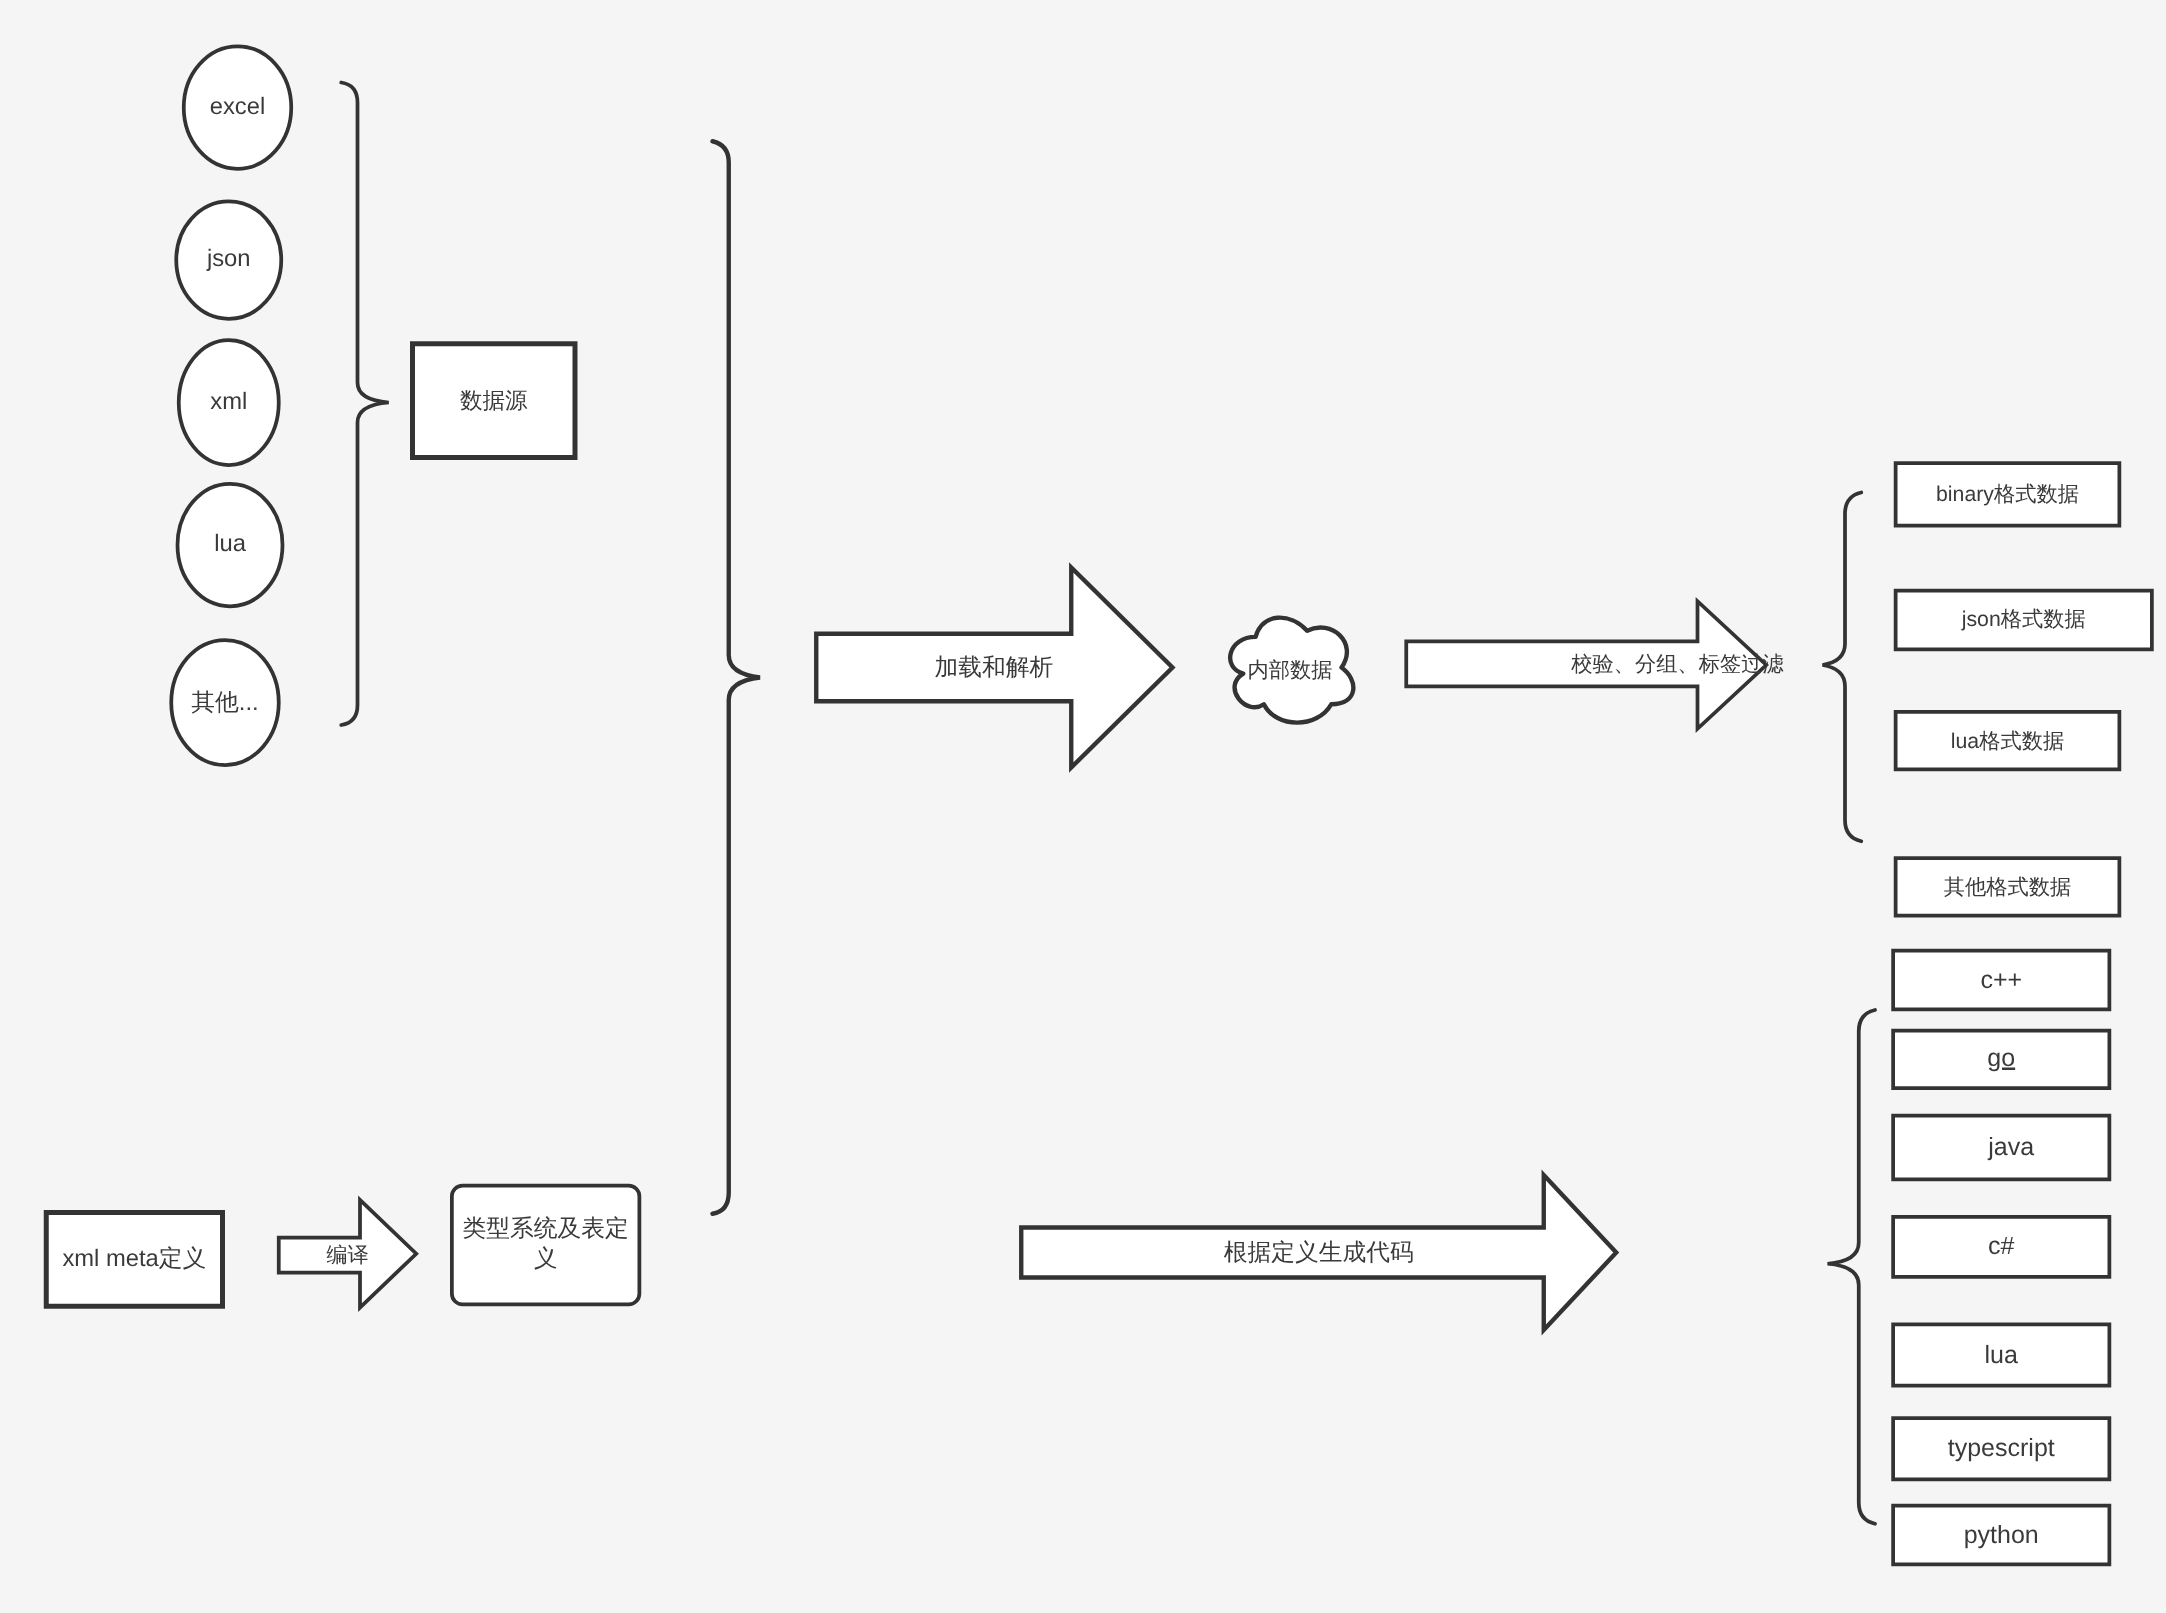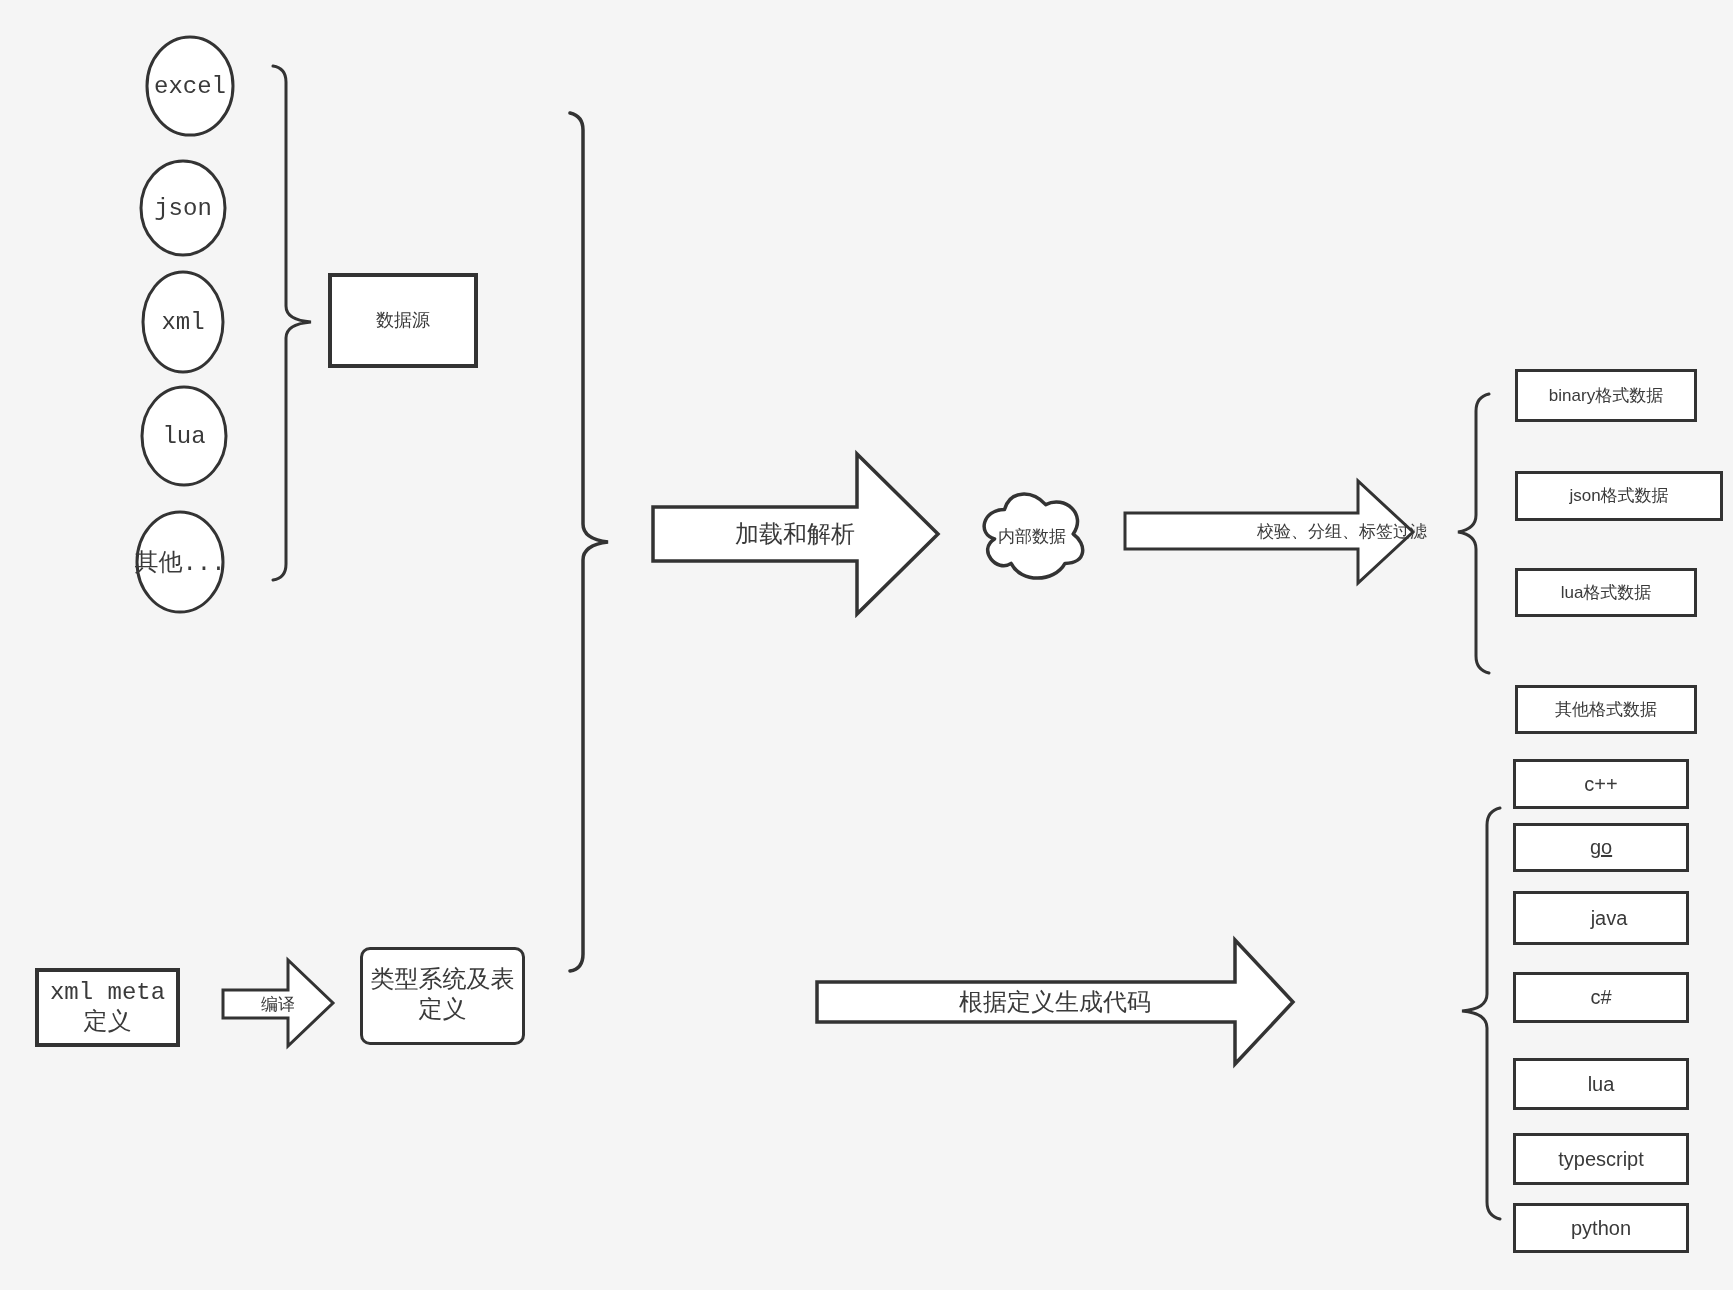--- a/index.html
+++ b/index.html
@@ -27,21 +27,21 @@
     box-sizing:border-box;
     background:#ffffff;
     border:3px solid #333;
     display:flex;
     align-items:center;
     justify-content:center;
     text-align:center;
     color:#3a3a3a;
     line-height:1.25;
   }
-  .f17{font-size:17px;} .f18{font-size:18px;} .f19{font-size:24px;font-family:Liberation Mono, monospace;} .f20{font-size:20px;}
+  .f17{font-size:17px;} .f18{font-size:18px;} .f19{font-size:19px;} .f20{font-size:20px;}
 </style>
 </head>
 <body>
 
 <div id="canvas">
 
   <svg id="shapes" viewBox="0 0 1733 1290" xmlns="http://www.w3.org/2000/svg">
 
     <ellipse cx="190" cy="86" rx="43" ry="49" fill="#fff" stroke="#333" stroke-width="3"></ellipse>
     <ellipse cx="183" cy="208" rx="42" ry="47" fill="#fff" stroke="#333" stroke-width="3"></ellipse>
@@ -67,35 +67,35 @@
 
     <path fill="none" stroke="#333" stroke-width="3" stroke-linecap="round" d="M 1500,808 Q 1487,811 1487,825 L 1487,994 Q 1487,1009 1462,1011 Q 1487,1013 1487,1028 L 1487,1202 Q 1487,1216 1500,1219"></path>
   </svg>
 
   <div class="lbl f19" style="left:190px;top:86px;">excel</div>
   <div class="lbl f19" style="left:183px;top:208px;">json</div>
   <div class="lbl f19" style="left:183px;top:322px;">xml</div>
   <div class="lbl f19" style="left:184px;top:436px;">lua</div>
   <div class="lbl f19" style="left:180px;top:562px;">其他...</div>
 
-  <div class="box f18" style="left:328px;top:273px;width:150px;height:95px;border-width:4px;">数据源</div>
+  <div class="box f18" style="left:328px;top:273px;width:134px;height:95px;border-width:4px;">数据源</div>
 
   <div class="lbl f19" style="left:795px;top:534px;">加载和解析</div>
   <div class="lbl f17" style="left:1032px;top:536px;">内部数据</div>
   <div class="lbl f17" style="left:1342px;top:531px;">校验、分组、标签过滤</div>
   <div class="lbl f17" style="left:278px;top:1004px;">编译</div>
   <div class="lbl f19" style="left:1055px;top:1002px;">根据定义生成代码</div>
 
   <div class="box f17" style="left:1515px;top:369px;width:182px;height:53px;">binary格式数据</div>
   <div class="box f17" style="left:1515px;top:471px;width:208px;height:50px;">json格式数据</div>
   <div class="box f17" style="left:1515px;top:568px;width:182px;height:49px;">lua格式数据</div>
   <div class="box f17" style="left:1515px;top:639px;width:182px;height:49px;margin-top:46px;">其他格式数据</div>
 
   <div class="box f19" style="left:35px;top:968px;width:145px;height:79px;border-width:4px;white-space:normal;padding:4px 10px;">xml meta定义</div>
-  <div class="box f19" style="left:360px;top:947px;width:165px;height:98px;border-radius:10px;white-space:normal;padding:0 2px;">类型系统及表定义</div>
+  <div class="box f19" style="left:360px;top:947px;width:153px;height:98px;border-radius:10px;white-space:normal;padding:0 2px;">类型系统及表定义</div>
 
   <div class="box f20" style="left:1513px;top:759px;width:176px;height:50px;">c++</div>
   <div class="box f20" style="left:1513px;top:823px;width:176px;height:49px;text-decoration:underline;">go</div>
   <div class="box f20" style="left:1513px;top:891px;width:176px;height:54px;padding-left:16px;">java</div>
   <div class="box f20" style="left:1513px;top:972px;width:176px;height:51px;">c#</div>
   <div class="box f20" style="left:1513px;top:1058px;width:176px;height:52px;">lua</div>
   <div class="box f20" style="left:1513px;top:1133px;width:176px;height:52px;">typescript</div>
   <div class="box f20" style="left:1513px;top:1203px;width:176px;height:50px;">python</div>
 
 </div>

